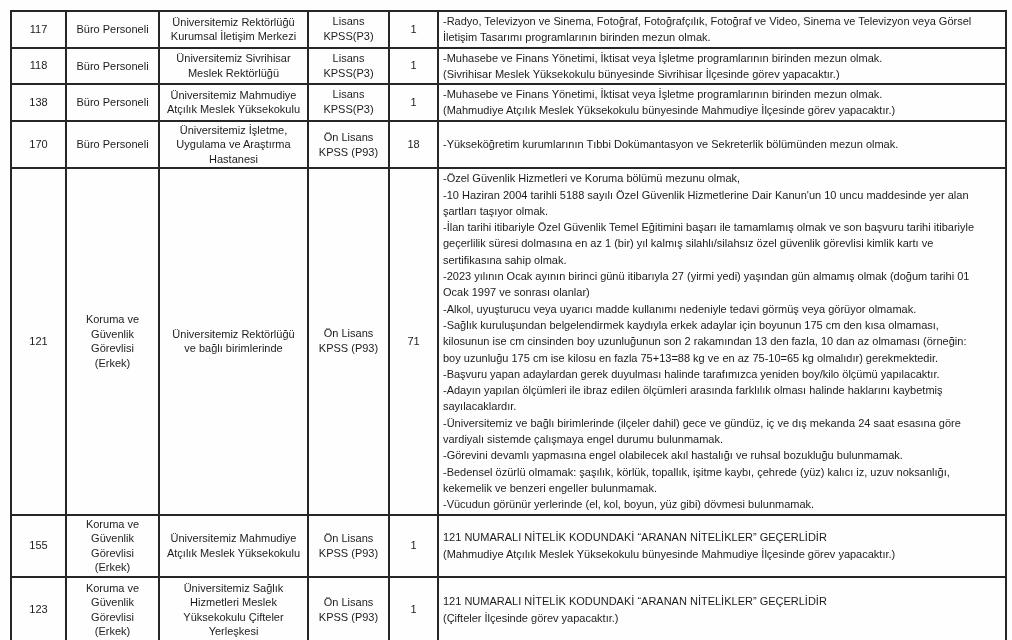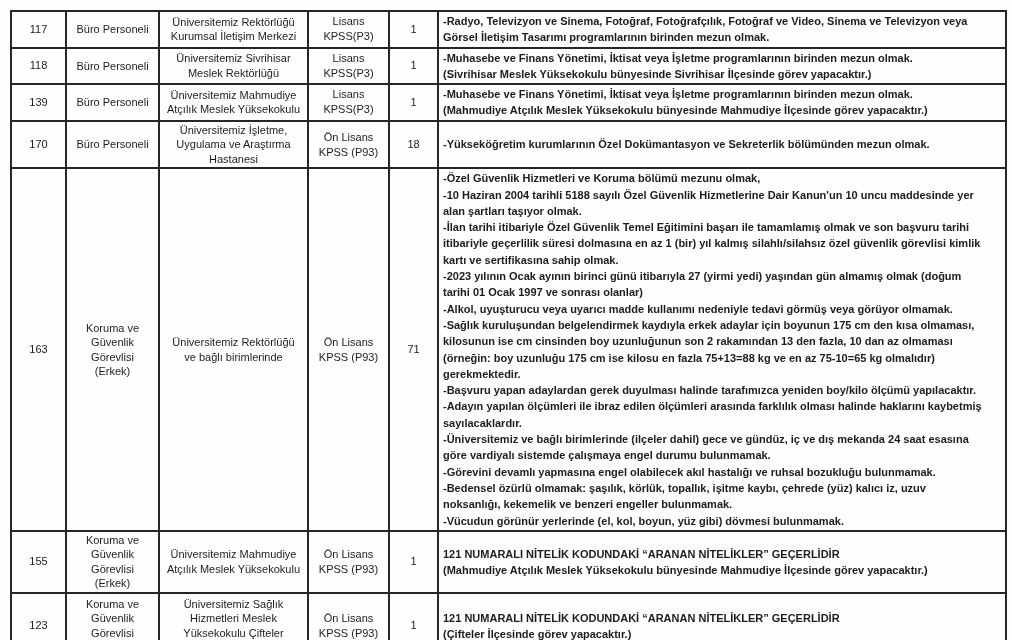--- a/index.html
+++ b/index.html
@@ -38,21 +38,20 @@
     white-space: pre-line;
   }
   td.edu, td.cnt, td.no {
     line-height: 15px;
   }
   td.req {
     text-align: left;
     padding: 1px 20px 1px 4px;
     line-height: 16.3px;
     white-space: pre-line;
-    font-weight: bold;
   }
   tr.h34  { height: 34px; border-radius: 14px; }
   tr.h44  { height: 44px; }
   tr.h344 { height: 344px; }
   tr.h61  { height: 61px; }
   tr.h66  { height: 66px; }
   col.c-no   { width: 55px; }
   col.c-pos  { width: 93px; }
   col.c-unit { width: 149px; }
   col.c-edu  { width: 81px; }
@@ -88,43 +87,43 @@
         <td class="center pos">Büro Personeli</td>
         <td class="center unit">Üniversitemiz Sivrihisar
 Meslek Rektörlüğü</td>
         <td class="center edu">Lisans
 KPSS(P3)</td>
         <td class="center cnt">1</td>
         <td class="req">-Muhasebe ve Finans Yönetimi, İktisat veya İşletme programlarının birinden mezun olmak.
 (Sivrihisar Meslek Yüksekokulu bünyesinde Sivrihisar İlçesinde görev yapacaktır.)</td>
       </tr>
       <tr class="h34">
-        <td class="center no">139</td>
+        <td class="center no">138</td>
         <td class="center pos">Büro Personeli</td>
         <td class="center unit">Üniversitemiz Mahmudiye
 Atçılık Meslek Yüksekokulu</td>
         <td class="center edu">Lisans
 KPSS(P3)</td>
         <td class="center cnt">1</td>
         <td class="req">-Muhasebe ve Finans Yönetimi, İktisat veya İşletme programlarının birinden mezun olmak.
 (Mahmudiye Atçılık Meslek Yüksekokulu bünyesinde Mahmudiye İlçesinde görev yapacaktır.)</td>
       </tr>
       <tr class="h44">
         <td class="center no">170</td>
         <td class="center pos">Büro Personeli</td>
         <td class="center unit">Üniversitemiz İşletme,
 Uygulama ve Araştırma
 Hastanesi</td>
         <td class="center edu">Ön Lisans
 KPSS (P93)</td>
         <td class="center cnt">18</td>
-        <td class="req">-Yükseköğretim kurumlarının Özel Dokümantasyon ve Sekreterlik bölümünden mezun olmak.</td>
+        <td class="req">-Yükseköğretim kurumlarının Tıbbi Dokümantasyon ve Sekreterlik bölümünden mezun olmak.</td>
       </tr>
       <tr class="h344">
-        <td class="center no">163</td>
+        <td class="center no">121</td>
         <td class="center pos">Koruma ve
 Güvenlik
 Görevlisi
 (Erkek)</td>
         <td class="center unit">Üniversitemiz Rektörlüğü
 ve bağlı birimlerinde</td>
         <td class="center edu">Ön Lisans
 KPSS (P93)</td>
         <td class="center cnt">71</td>
         <td class="req">-Özel Güvenlik Hizmetleri ve Koruma bölümü mezunu olmak,

